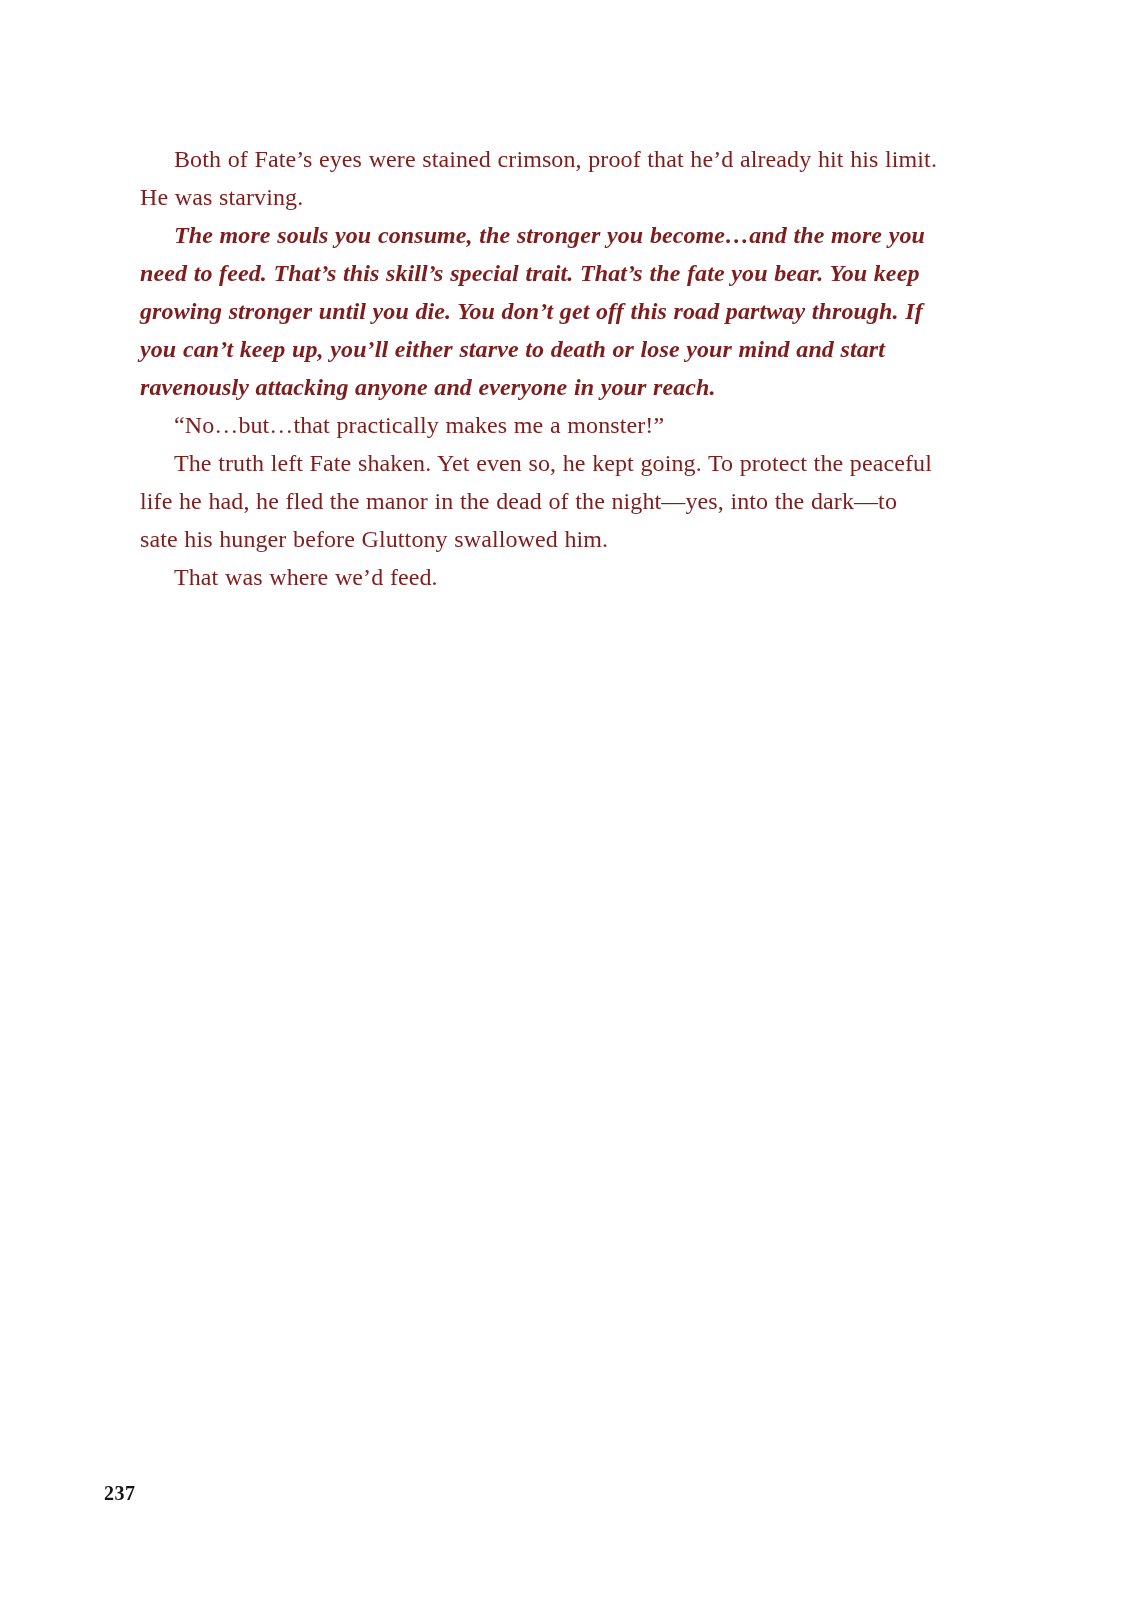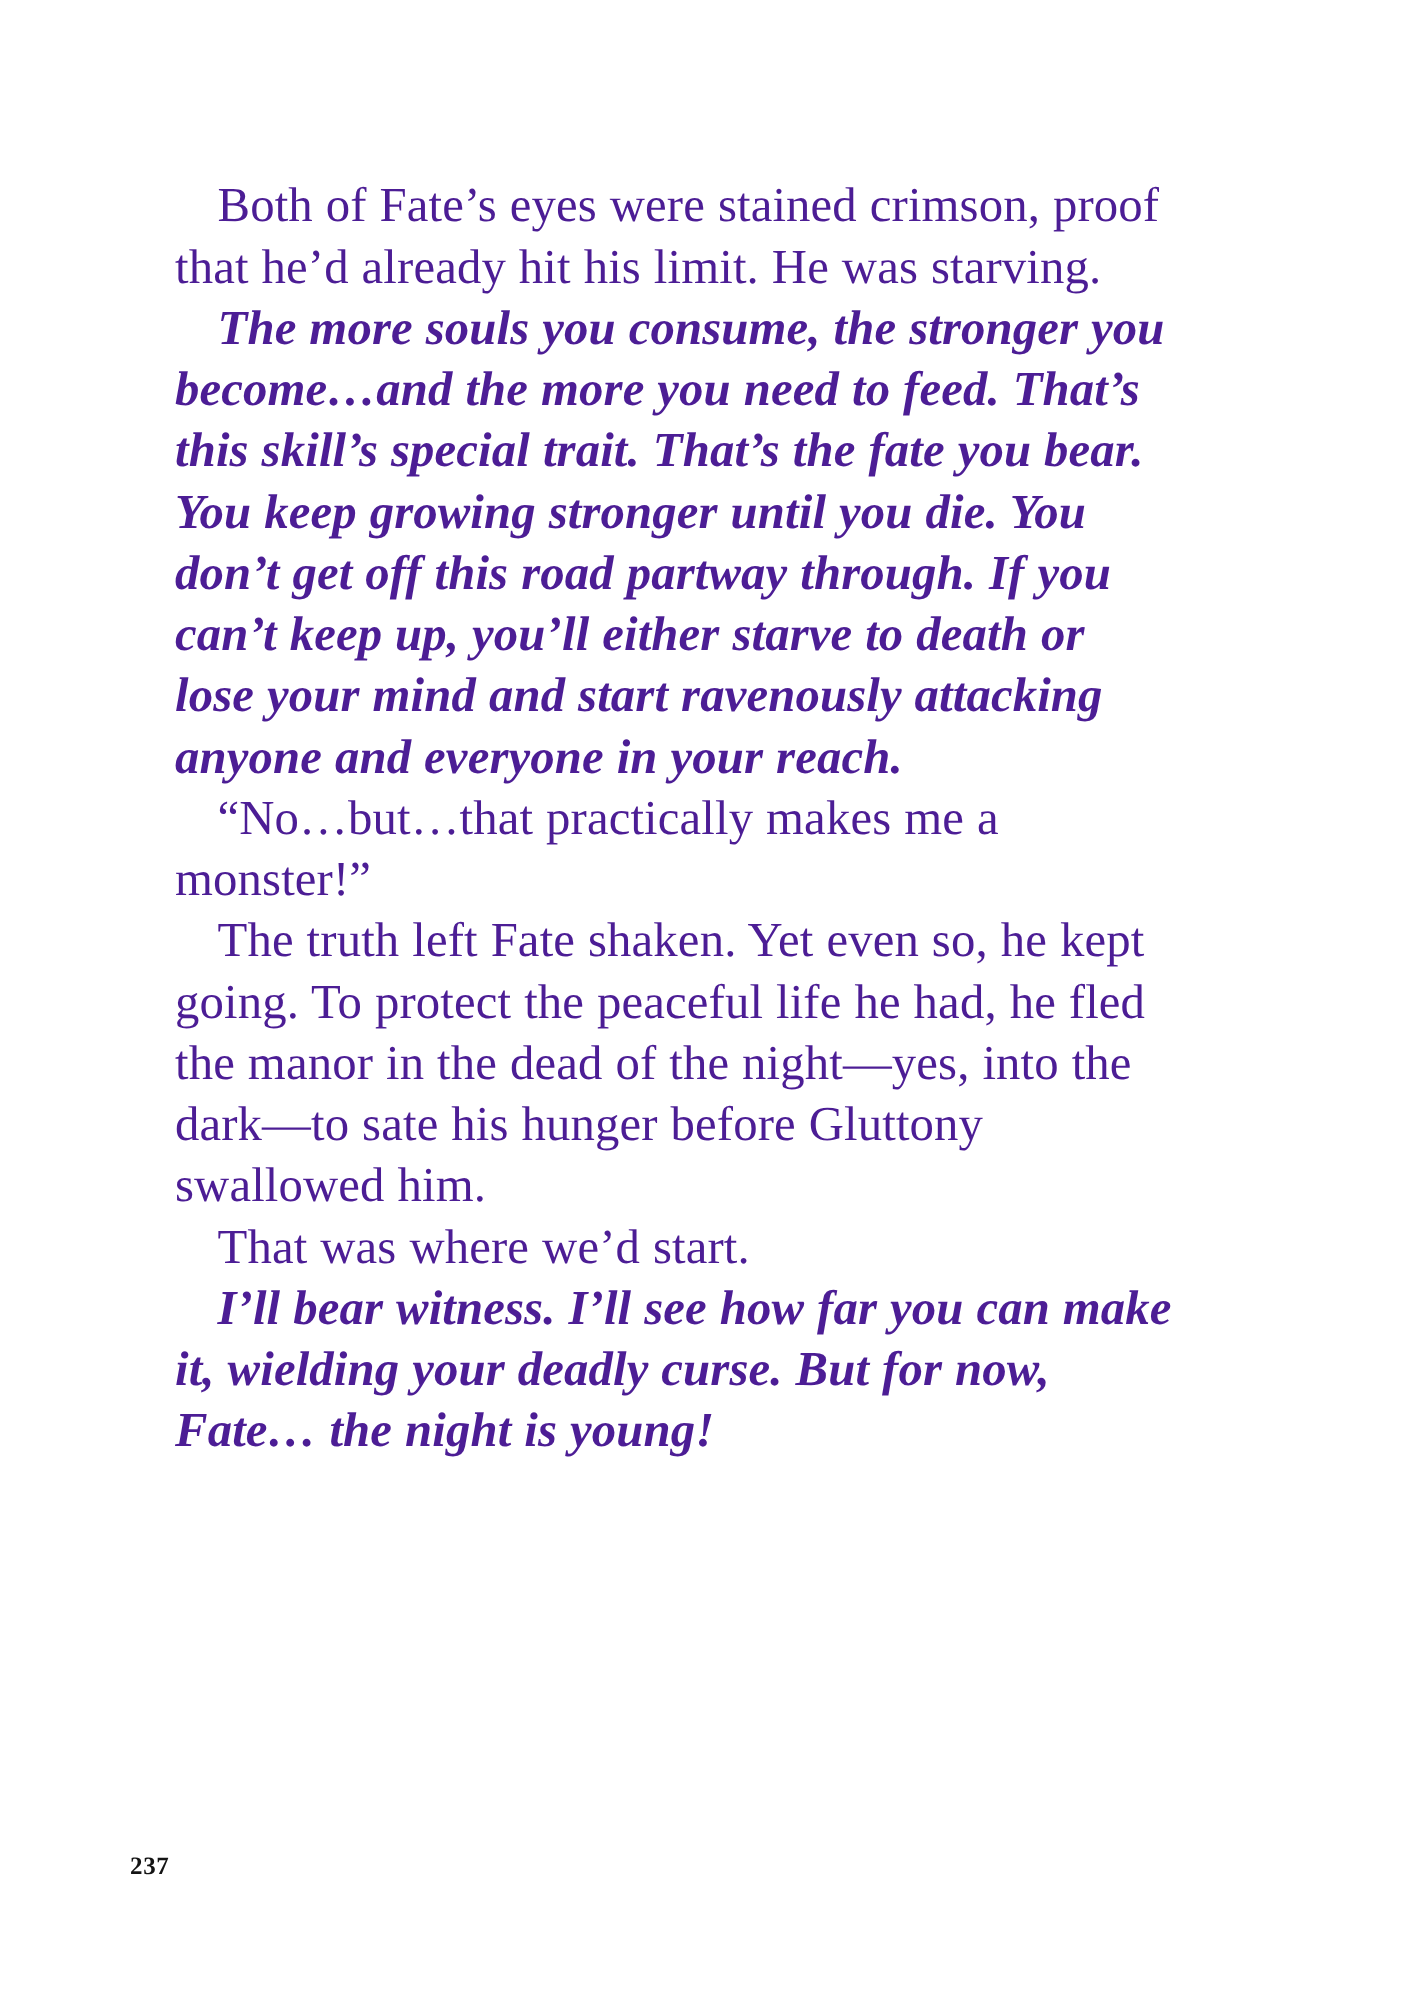--- a/index.html
+++ b/index.html
@@ -23,26 +23,26 @@
     height: 1600px;
   }
   .text-column {
     position: absolute;
     left: 140px;
     top: 140px;
     width: 800px;
   }
   p.para {
     margin: 0;
-    font-size: 39px;
-    line-height: 49px;
+    font-size: 24px;
+    line-height: 38px;
     text-indent: 34px;
     letter-spacing: 0.1px;
     word-spacing: 0.5px;
-    color: #4c1d95;
+    color: #7f1d1d;
   }
   p.para.italic {
     font-style: italic;
     font-weight: bold;
   }
   .folio {
     position: absolute;
     left: 104px;
     top: 1482px;
     font-size: 20px;
@@ -55,19 +55,18 @@
 </head>
 <body>
 
 <div class="page">
 
   <div class="text-column">
     <p class="para">Both of Fate’s eyes were stained crimson, proof that he’d already hit his limit. He was starving.</p>
     <p class="para italic">The more souls you consume, the stronger you become…and the more you need to feed. That’s this skill’s special trait. That’s the fate you bear. You keep growing stronger until you die. You don’t get off this road partway through. If you can’t keep up, you’ll either starve to death or lose your mind and start ravenously attacking anyone and everyone in your reach.</p>
     <p class="para">“No…but…that practically makes me a monster!”</p>
     <p class="para">The truth left Fate shaken. Yet even so, he kept going. To protect the peaceful life he had, he fled the manor in the dead of the night—yes, into the dark—to sate his hunger before Gluttony swallowed him.</p>
-    <p class="para">That was where we’d start.</p>
-    <p class="para italic">I’ll bear witness. I’ll see how far you can make it, wielding your deadly curse. But for now, Fate… the night is young!</p>
+    <p class="para">That was where we’d feed.</p>
   </div>
 
   <div class="folio">237</div>
 
 </div>
 
 </body></html>

